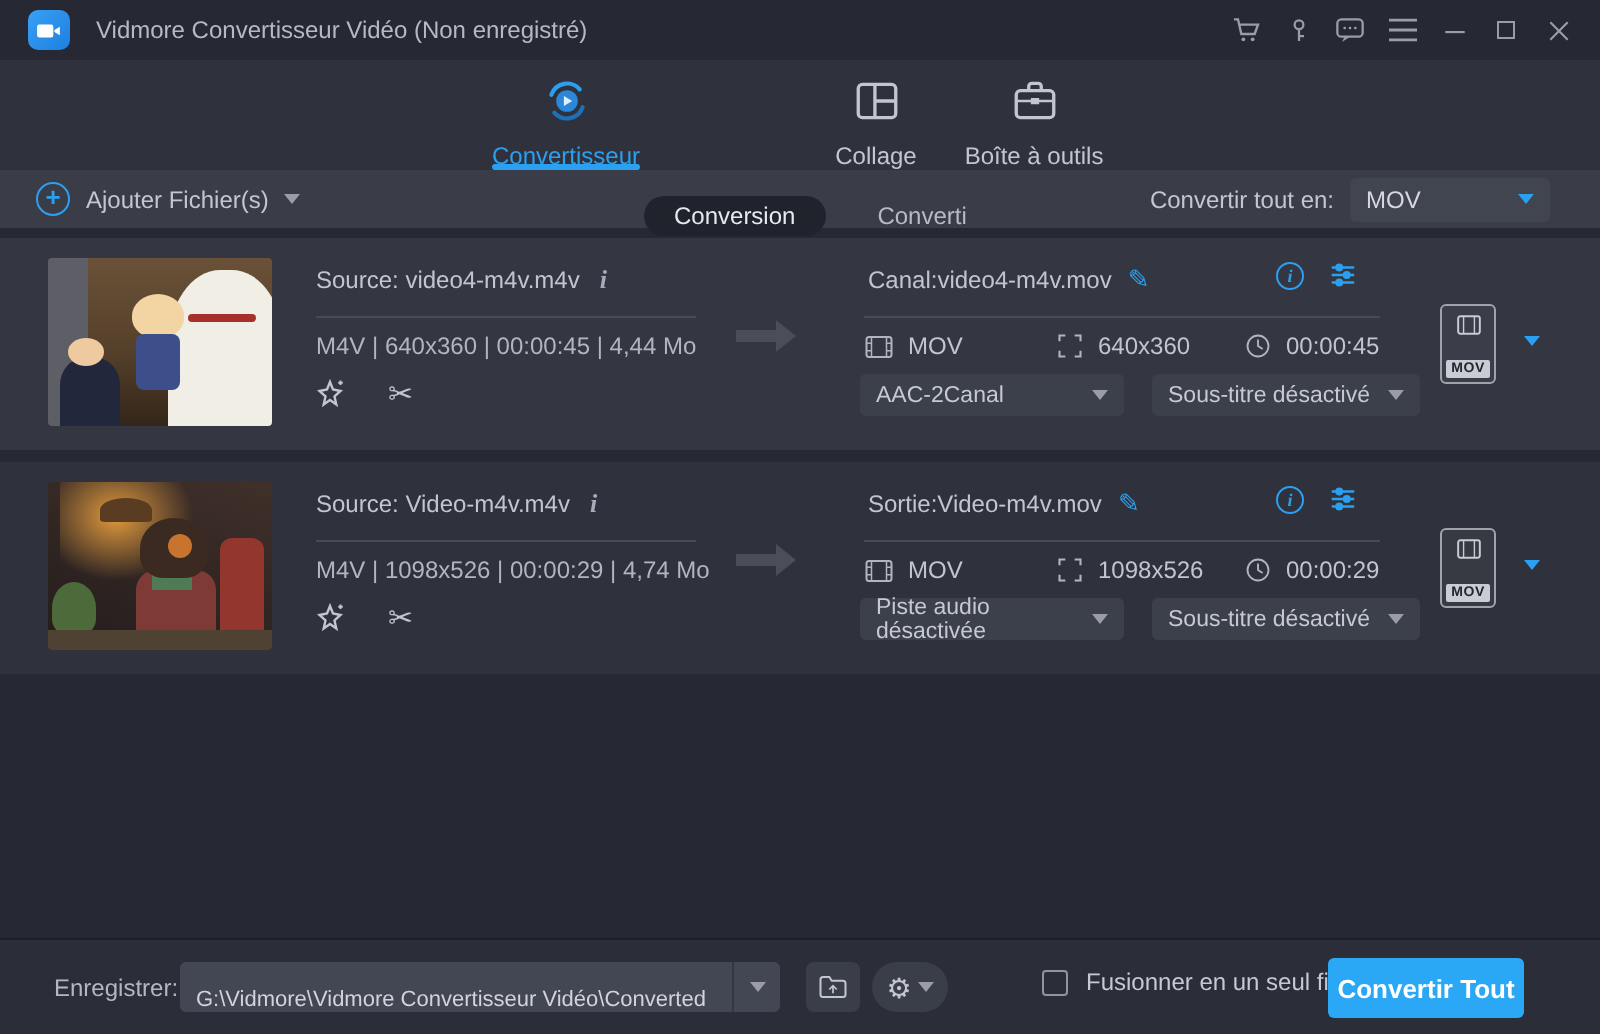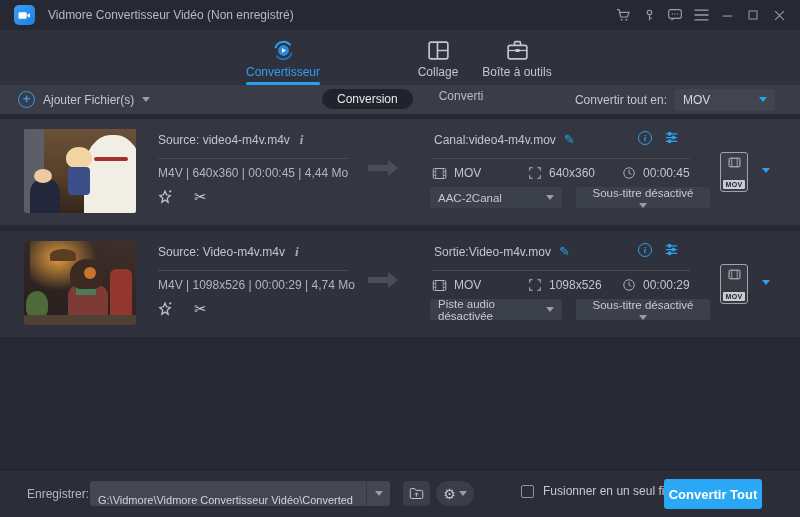--- a/index.html
+++ b/index.html
@@ -12,33 +12,33 @@
   
   .titlebar { position:absolute; top:0; left:0; width:800px; height:30px; background:#262834; }
   .app-logo { position:absolute; left:14px; top:5px; width:21px; height:20px; border-radius:5px;
     background:linear-gradient(135deg,#3aa0f5,#1d7fe0); display:flex; align-items:center; justify-content:center; }
   .title-text { position:absolute; left:48px; top:8px; color:#b6b9c2; font-size:12px; white-space:nowrap; }
   .tb-icons { position:absolute; right:8px; top:0; height:30px; display:flex; align-items:center; }
   .tb-btn { width:26px; height:30px; display:flex; align-items:center; justify-content:center; color:#9late; }
   .tb-btn svg { display:block; }
   
   .tabbar { position:absolute; top:30px; left:0; width:800px; height:55px; background:#2f323d; }
-  .tab { position:absolute; top:0; height:55px; display:flex; flex-direction:column; align-items:center; justify-content:flex-start; padding-top:7px; cursor:default; }
+  .tab { position:absolute; top:0; height:55px; display:flex; flex-direction:column; align-items:center; justify-content:space-between; padding-top:7px; cursor:default; }
   .tab .ticon { height:26px; display:flex; align-items:center; justify-content:center; }
   .tab .tlabel { margin-top:2px; font-size:12px; color:#c3c6ce; white-space:nowrap; }
   .tab.active .tlabel { color:#2ba0f0; }
   .tab.active .underline { position:absolute; bottom:0; left:50%; transform:translateX(-50%); width:74px; height:3px; background:#2ba0f0; border-radius:2px; }
   
   .toolbar { position:absolute; top:85px; left:0; width:800px; height:29px; background:#3a3d48; }
   .addfiles { position:absolute; left:18px; top:0; height:29px; display:flex; align-items:center; gap:8px; }
   .plus-circle { width:17px; height:17px; border:1.5px solid #2ba0f0; border-radius:50%; color:#2ba0f0; font-size:13px; line-height:14px; text-align:center; font-weight:bold; }
   .addfiles .lbl { color:#c3c6ce; }
   .caret { width:0; height:0; border-left:4px solid transparent; border-right:4px solid transparent; border-top:5px solid #9a9da6; }
   .caret.blue { border-top-color:#2ba0f0; }
-  .seg-toggle { position:absolute; left:322px; top:4px; height:21px; display:flex; align-items:flex-start; }
+  .seg-toggle { position:absolute; left:322px; top:12px; height:21px; display:flex; align-items:center; }
   .seg-pill { background:#21232c; color:#e6e8ee; border-radius:11px; padding:3px 15px; font-size:12px; }
   .seg-plain { color:#b7bac2; margin-left:26px; font-size:12px; }
   .convert-all { position:absolute; right:25px; top:0; height:29px; display:flex; align-items:center; gap:8px; }
   .convert-all .lbl { color:#c3c6ce; }
   .dd-box { background:#414550; border-radius:3px; height:22px; display:flex; align-items:center; justify-content:space-between; padding:0 8px; }
   .dd-box.mainout { width:100px; color:#d6d8de; }
   
   .row { position:absolute; left:0; width:800px; height:106px; }
   .row.r0 { top:119px; background:#343741; }
   .row.r1 { top:231px; background:#2f323c; }
@@ -74,21 +74,21 @@
   .tool { color:#c3c6ce; font-size:15px; }
   .arrow-mid { position:absolute; left:366px; top:38px; }
   .out-title { position:absolute; left:434px; top:13px; display:flex; align-items:center; gap:8px; color:#c2c5cd; }
   .pencil { color:#2ba0f0; font-size:13px; }
   .out-actions { position:absolute; left:638px; top:11px; display:flex; gap:12px; align-items:center; }
   .info-circle { width:14px; height:14px; border:1.2px solid #2ba0f0; border-radius:50%; color:#2ba0f0; font-size:9px; line-height:12px; text-align:center; font-family:"Liberation Serif", serif; font-style:italic; font-weight:bold; }
   .fmt-line { position:absolute; top:47px; display:flex; align-items:center; gap:7px; color:#c2c5cd; }
   .g1 { left:432px; } .g2 { left:528px; } .g3 { left:622px; }
   .row-dds { position:absolute; left:430px; top:68px; display:flex; gap:14px; }
   .dd-sm { width:132px; height:21px; background:#3c404b; border-radius:3px; display:flex; align-items:center; justify-content:space-between; padding:0 8px; color:#c6c9d1; font-size:11.5px; }
-  .dd-sm.w2 { width:134px;flex-direction:column; }
+  .dd-sm.w2 { width:134px; }
   .badge { position:absolute; left:720px; top:33px; width:28px; height:40px; border:1px solid #a0a3ab; border-radius:3px; display:flex; flex-direction:column; align-items:center; justify-content:space-between; padding:4px 2px 2px 2px; background:rgba(255,255,255,.04); }
   .badge .btxt { background:#c9ccd3; color:#23252e; font-size:7px; font-weight:bold; border-radius:1px; padding:1px 3px; letter-spacing:.3px; }
   .badge-caret { position:absolute; left:762px; top:49px; }
   
   .empty-area { position:absolute; top:337px; left:0; width:800px; height:131px; background:#262933; }
   
   .footer { position:absolute; top:469px; left:0; width:800px; height:48px; background:#2b2e38; border-top:1px solid #1d1f28; }
   .save-lbl { position:absolute; left:27px; top:17px; color:#b4b7c0; }
   .path-box { position:absolute; left:90px; top:11px; width:300px; height:25px; background:#42playa; background:#434753; border-radius:3px; display:flex; align-items:flex-end; }
   .path-text { flex:1; padding:0 8px; font-size:11px; color:#d2d4da; white-space:nowrap; overflow:hidden; }

